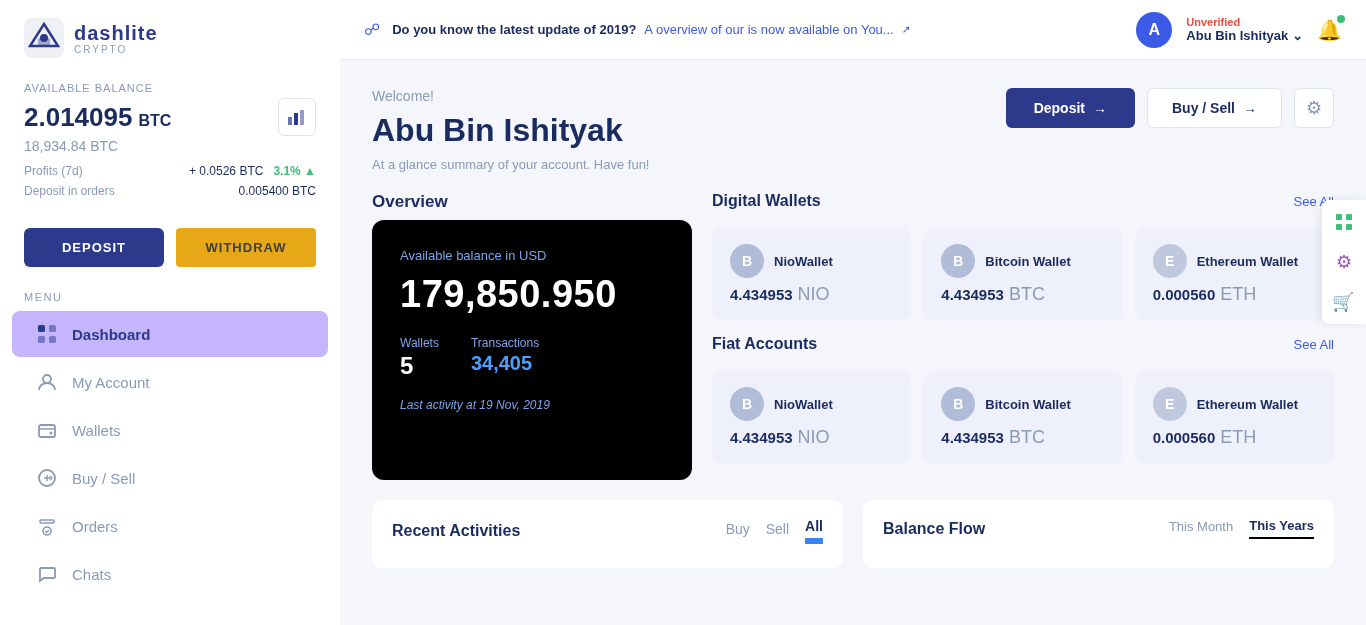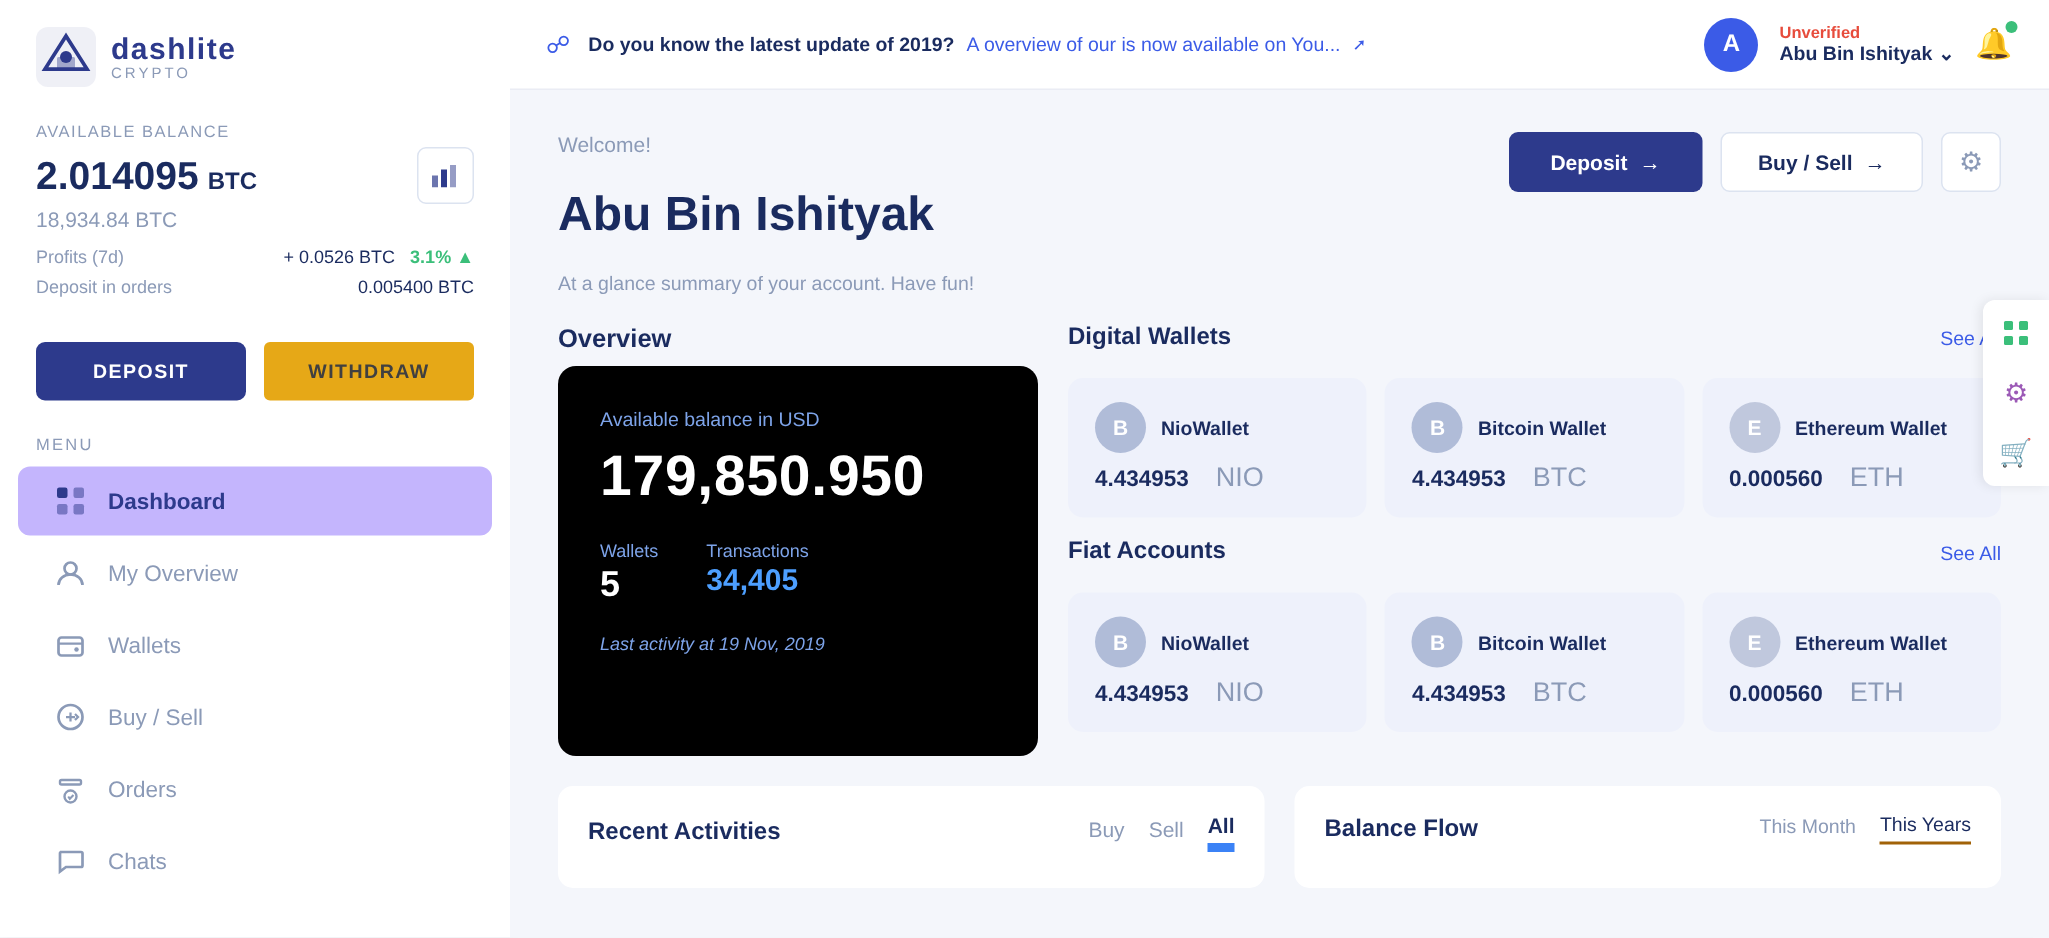--- a/index.html
+++ b/index.html
@@ -280,21 +280,21 @@
       overflow-y: auto;
       padding: 28px 32px 20px 32px;
       display: flex;
       flex-direction: column;
       gap: 20px;
     }
 
     .welcome-section {
       display: flex;
       flex-direction: column;
-      gap: 20px;
+      gap: 8px;
     }
     .welcome-small {
       font-size: 14px;
       color: #8b9ab7;
     }
     .welcome-name {
       font-size: 32px;
       font-weight: 700;
       color: #1a2b5f;
     }
@@ -466,21 +466,21 @@
     .wallet-name {
       font-size: 13px;
       font-weight: 600;
       color: #1a2b5f;
     }
     .wallet-amount {
       font-size: 15px;
       font-weight: 700;
       color: #1a2b5f;
       display: flex;
-      gap: 18px;
+      gap: 5px;
       align-items: baseline;
     }
     .wallet-currency-label {
       font-size: 18px;
       color: #8b9ab7;
       font-weight: 500;
     }
 
     
     .bottom-grid {
@@ -520,22 +520,22 @@
       align-items: center;
     }
     .flow-tab {
       font-size: 13px;
       color: #8b9ab7;
       cursor: pointer;
       padding-bottom: 4px;
     }
     .flow-tab.active {
       color: #1a2b5f;
-      font-weight: 400;
-      border-bottom: 2px solid #a16207;
+      font-weight: 700;
+      border-bottom: 2px solid #000000;
     }
 
     
     .right-panel-icons {
       position: fixed;
       right: 0;
       top: 200px;
       display: flex;
       flex-direction: column;
       background: #fff;
@@ -627,21 +627,21 @@
       </span>
       <span>Dashboard</span>
     </div>
     <div class="nav-item">
       <span class="nav-icon">
         <svg width="20" height="20" viewBox="0 0 20 20">
             <circle cx="10" cy="7" r="4" fill="none" stroke="#8b9ab7" stroke-width="1.8"></circle>
             <path d="M2 18c0-4 3.6-7 8-7s8 3 8 7" fill="none" stroke="#8b9ab7" stroke-width="1.8"></path>
           </svg>
       </span>
-      <span>My Overview</span>
+      <span>My Account</span>
     </div>
     <div class="nav-item">
       <span class="nav-icon">
         <svg width="20" height="20" viewBox="0 0 20 20">
             <rect x="2" y="5" width="16" height="12" rx="2" fill="none" stroke="#8b9ab7" stroke-width="1.8"></rect>
             <path d="M2 9h16" stroke="#8b9ab7" stroke-width="1.5"></path>
             <circle cx="14" cy="13" r="1.5" fill="#8b9ab7"></circle>
           </svg>
       </span>
       <span>Wallets</span>

